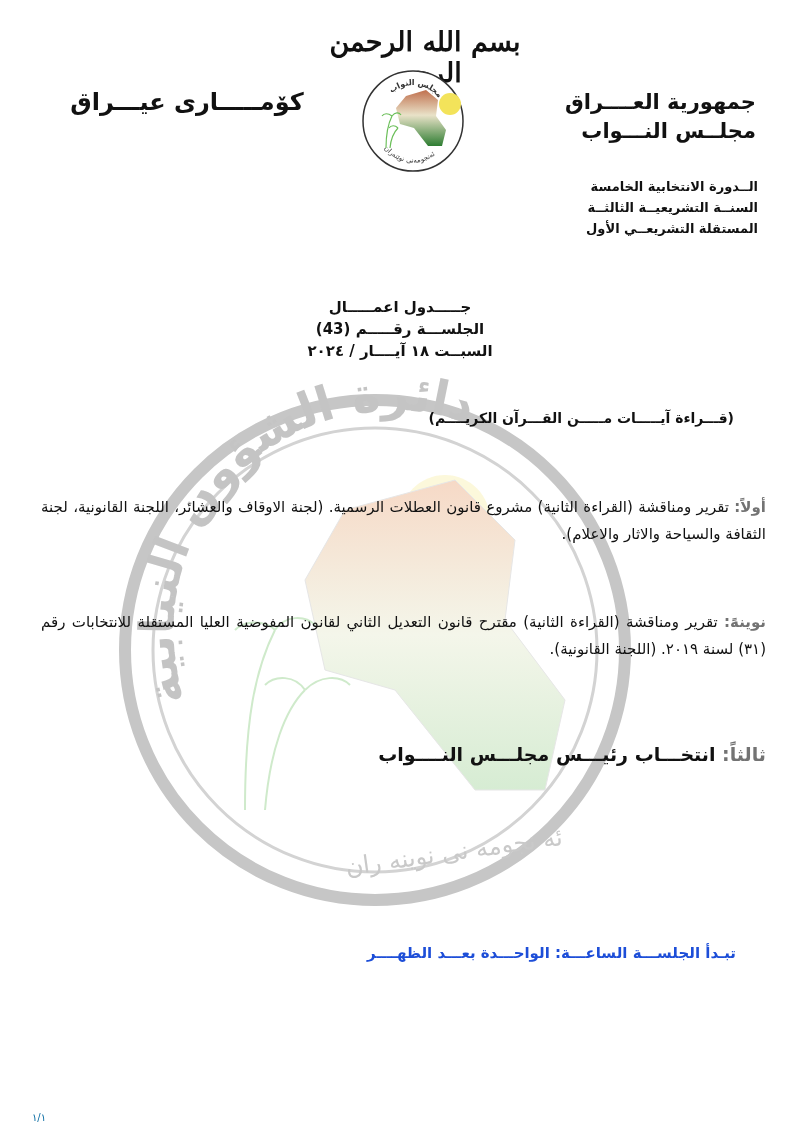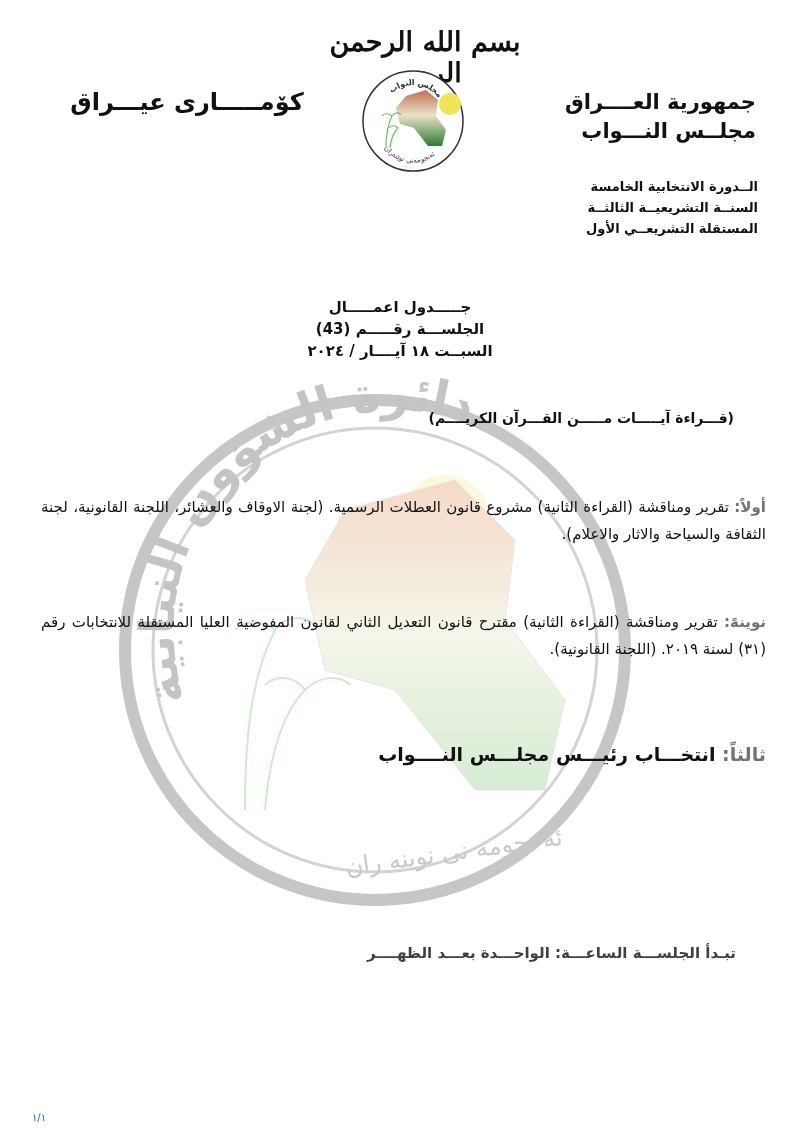--- a/index.html
+++ b/index.html
@@ -22,21 +22,21 @@
   .agenda-title { top: 296px; left: 290px; width: 220px; text-align: center; font-size: 15px; font-weight: bold; line-height: 22px; }
 
   .quran { top: 410px; right: 70px; font-size: 14px; font-weight: bold; margin-left: 16px; }
 
   .item { right: 38px; width: 725px; text-align: justify; text-align-last: right; font-size: 15px; line-height: 27px; }
   .item .lbl { color: #737373; font-weight: bold; }
   .item1 { top: 494px; }
   .item2 { top: 609px; }
   .item3 { top: 708px; font-size: 19px; font-weight: bold; margin-top: 33px; }
 
-  .start { top: 944px; right: 68px; font-size: 15px; font-weight: bold; color: #404040; }
+  .start { top: 944px; right: 68px; font-size: 15px; font-weight: bold; color: #1d4ed8; }
   .pagenum { top: 1112px; left: 32px; font-size: 10px; color: #0369a1; }
 </style>
 </head>
 <body>
 
 <div class="watermark">
   <svg width="560" height="560" viewBox="0 0 560 560">
     <defs>
       <path id="wmArc" d="M 90 330 A 220 220 0 0 1 390 60"></path>
       <linearGradient id="mapGrad" x1="0" y1="0" x2="0" y2="1">

